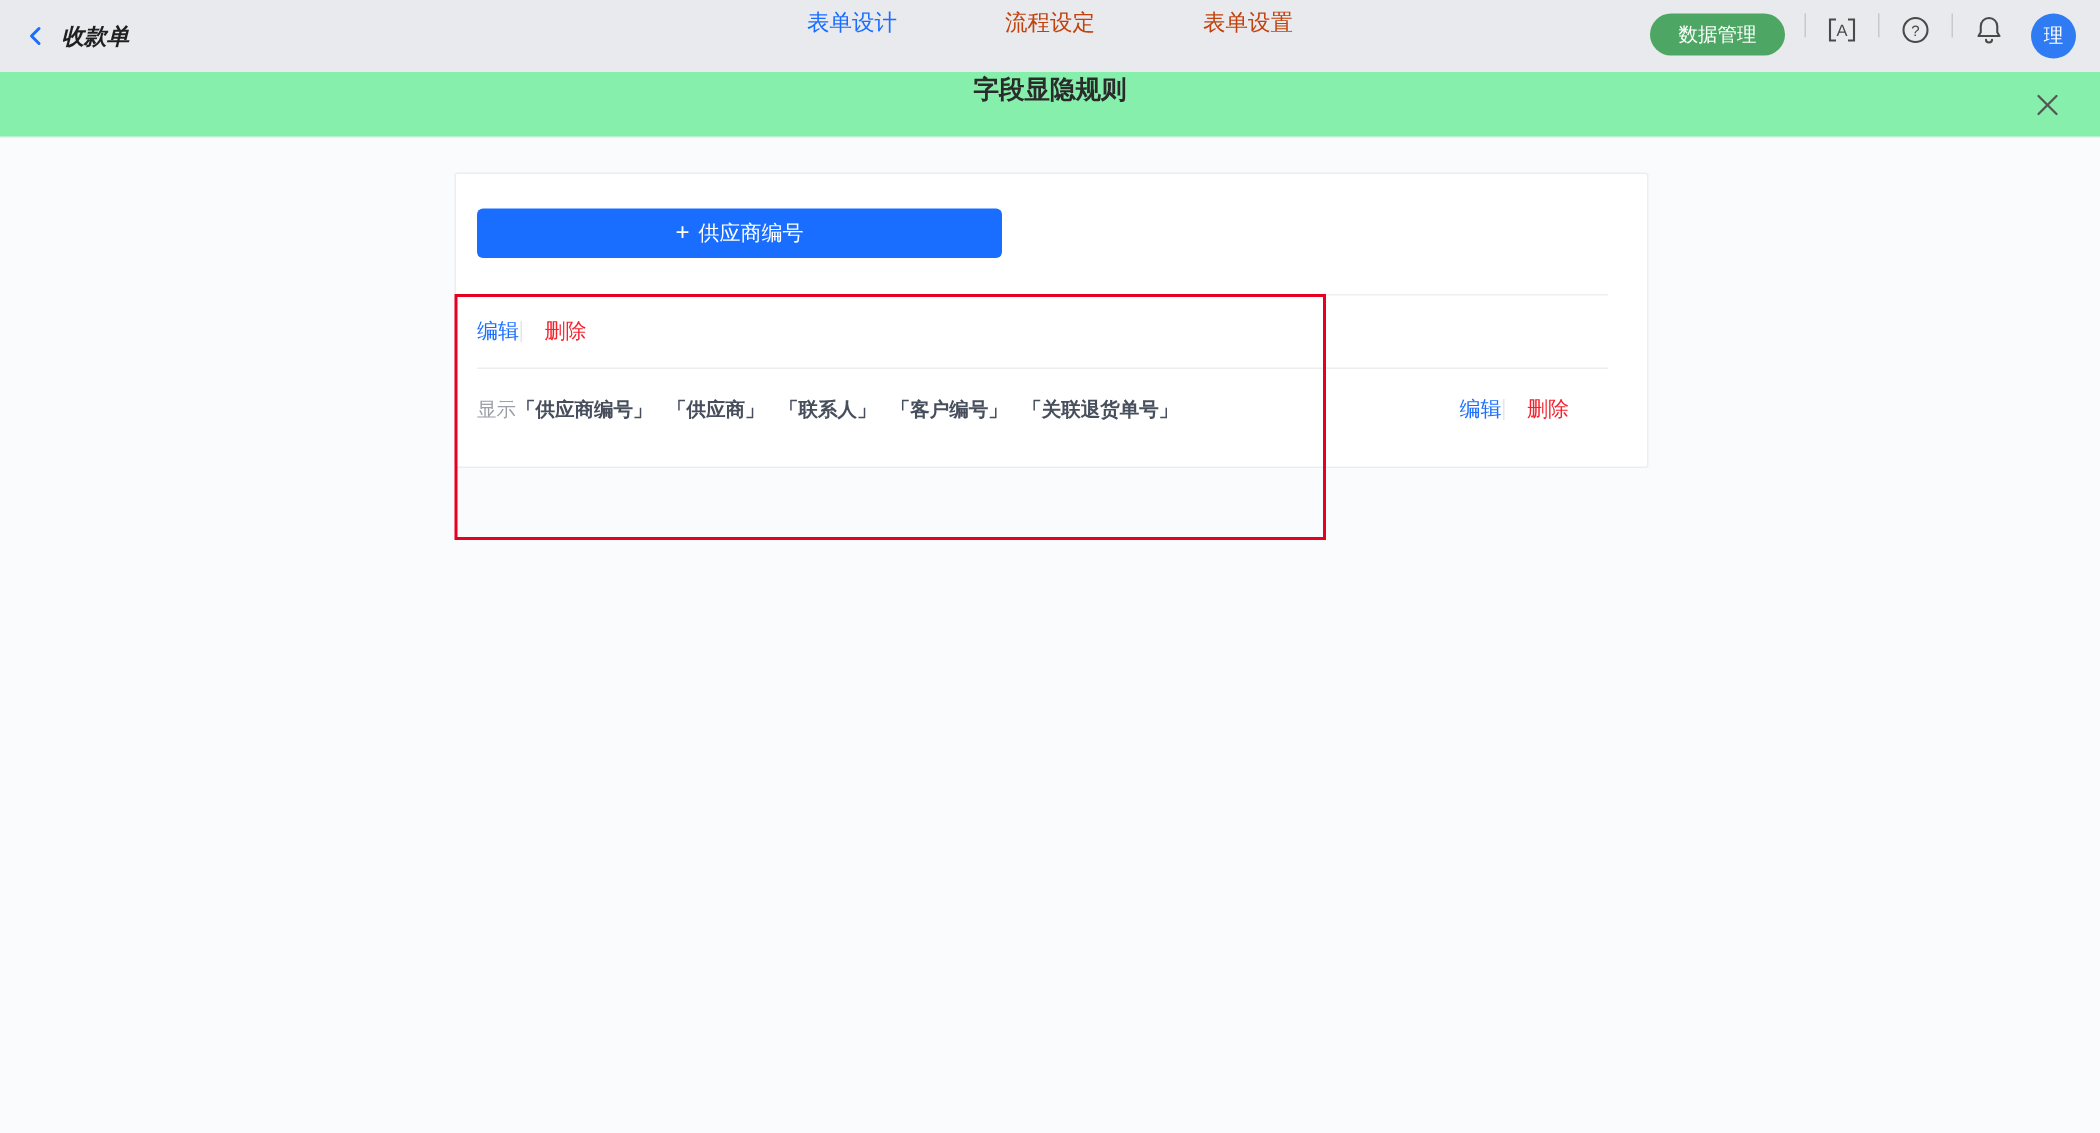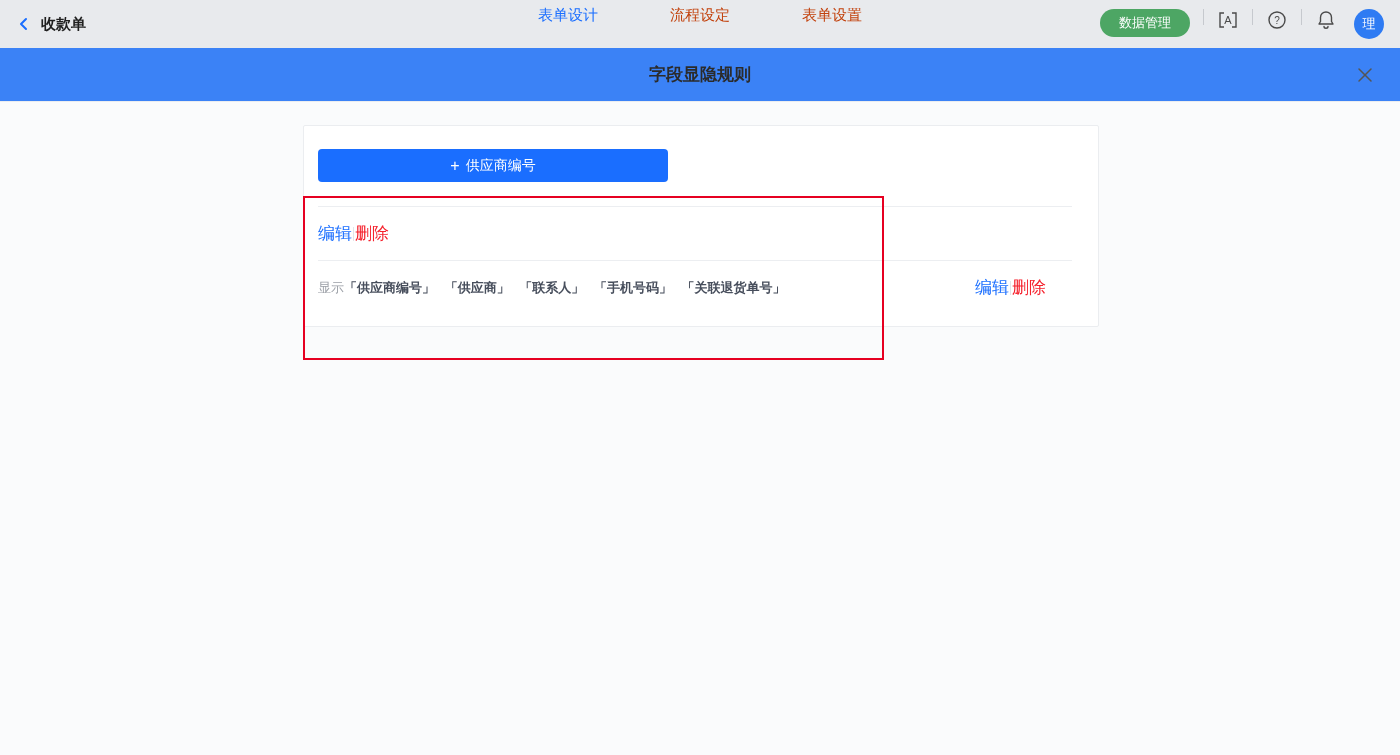--- a/index.html
+++ b/index.html
@@ -13,21 +13,21 @@
   body{
     width:1400px;height:755px;position:relative;overflow:hidden;
     font-family:"Liberation Sans","DejaVu Sans",sans-serif;
     background:#fafbfc;color:#333;
   }
   
   .topbar{
     height:48px;background:#e8eaed;display:flex;align-items:center;
     padding:0 16px;position:relative;
   }
-  .topbar-left{display:flex;align-items:center;gap:9px;}
+  .topbar-left{display:flex;align-items:center;gap:9px;font-style:italic;}
   .back-btn{display:flex;align-items:center;cursor:pointer;}
   .form-title{font-size:15px;font-weight:700;color:#1f1f1f;}
   .topbar-tabs{
     position:absolute;left:50%;top:0;transform:translateX(-50%);
     height:30px;display:flex;align-items:center;gap:72px;
   }
   .tab{font-size:15px;color:#c2410c;cursor:pointer;white-space:nowrap;}
   .tab.active{color:var(--accent);}
   .topbar-right{margin-left:auto;display:flex;gap:13px;}
   .data-manage-btn{
@@ -40,22 +40,22 @@
     width:22px;height:22px;display:flex;align-items:center;justify-content:center;
     color:#4a4a4a;cursor:pointer;
   }
   .avatar{
     width:30px;height:30px;border-radius:50%;background:#2e7bf3;color:#fff;
     font-size:13px;display:flex;align-items:center;justify-content:center;
     cursor:pointer;margin-left:4px;
   }
   
   .page-header{
-    height:54px;background:#3b82f6;border-bottom:1px solid #ebedf0;
-    display:flex;align-items:center;justify-content:center;position:relative;
+    height:44px;background:#86efac;border-bottom:1px solid #ebedf0;
+    display:flex;justify-content:center;position:relative;
   }
   .page-title{margin:0;font-size:17px;font-weight:600;color:#2b2b2b;}
   .close-btn{
     position:absolute;right:24px;top:50%;transform:translateY(-50%);
     width:22px;height:22px;display:flex;align-items:center;justify-content:center;
     color:#555;cursor:pointer;
   }
   
   .content{position:relative;height:663px;}
   .card{
@@ -74,23 +74,23 @@
   .rule-row{
     display:flex;align-items:center;
     padding:15px 52px 15px 14px;
   }
   .rule-lines{flex:1;font-size:13px;}
   .rline{line-height:23px;}
   .rline span{margin-right:6px;}
   .rline span.no-gap{margin-right:0;}
   .t-muted{color:#9b9fa6;}
   .t-strong{color:#474e5c;font-weight:700;}
-  .rule-actions{display:flex;align-items:center;gap:1px;font-size:17px;white-space:nowrap;}
+  .rule-actions{display:flex;align-items:center;gap:1px;font-size:14px;white-space:nowrap;}
   .edit-link{color:var(--accent);cursor:pointer;text-decoration:none;}
-  .delete-link{color:var(--danger);cursor:pointer;text-decoration:none;}
+  .delete-link{color:var(--danger);cursor:pointer;text-decoration:none;margin-left:14px;}
   .vbar2{width:1px;height:14px;background:#e3e5e8;}
   
   .annotation-box{
     position:absolute;left:303px;top:196px;width:581px;height:164px;
     border:2px solid var(--annotation);pointer-events:none;z-index:20;
   }
 </style>
 </head>
 <body>
 
@@ -170,21 +170,21 @@
 
     <div class="card-divider" style="margin-top:0;"></div>
 
     
     <div class="rule-row">
       <div class="rule-lines">
         <div class="rline">
           <span class="t-muted no-gap">显示</span><span class="t-strong">「供应商编号」</span>
           <span class="t-strong">「供应商」</span>
           <span class="t-strong">「联系人」</span>
-          <span class="t-strong">「手机号码」</span>
+          <span class="t-strong">「客户编号」</span>
           <span class="t-strong">「关联退货单号」</span>
         </div>
       </div>
       <div class="rule-actions">
         <a class="edit-link">编辑</a>
         <span class="vbar2"></span>
         <a class="delete-link">删除</a>
       </div>
     </div>
 

